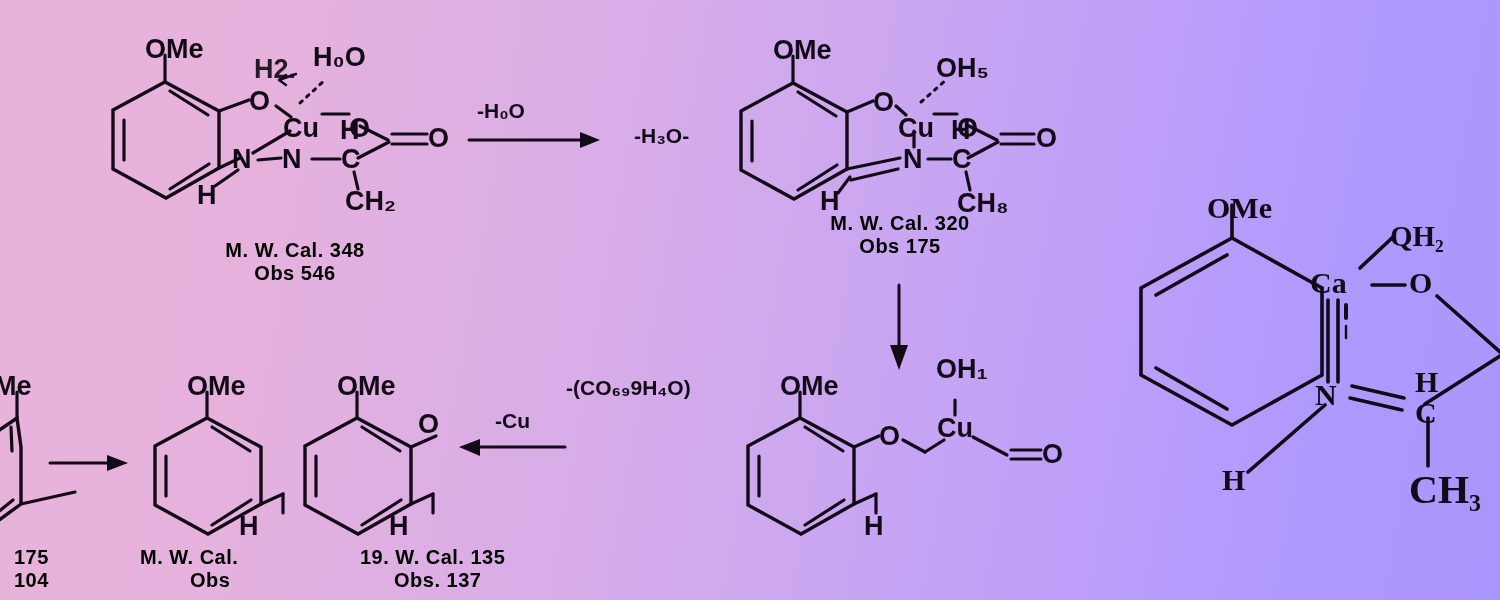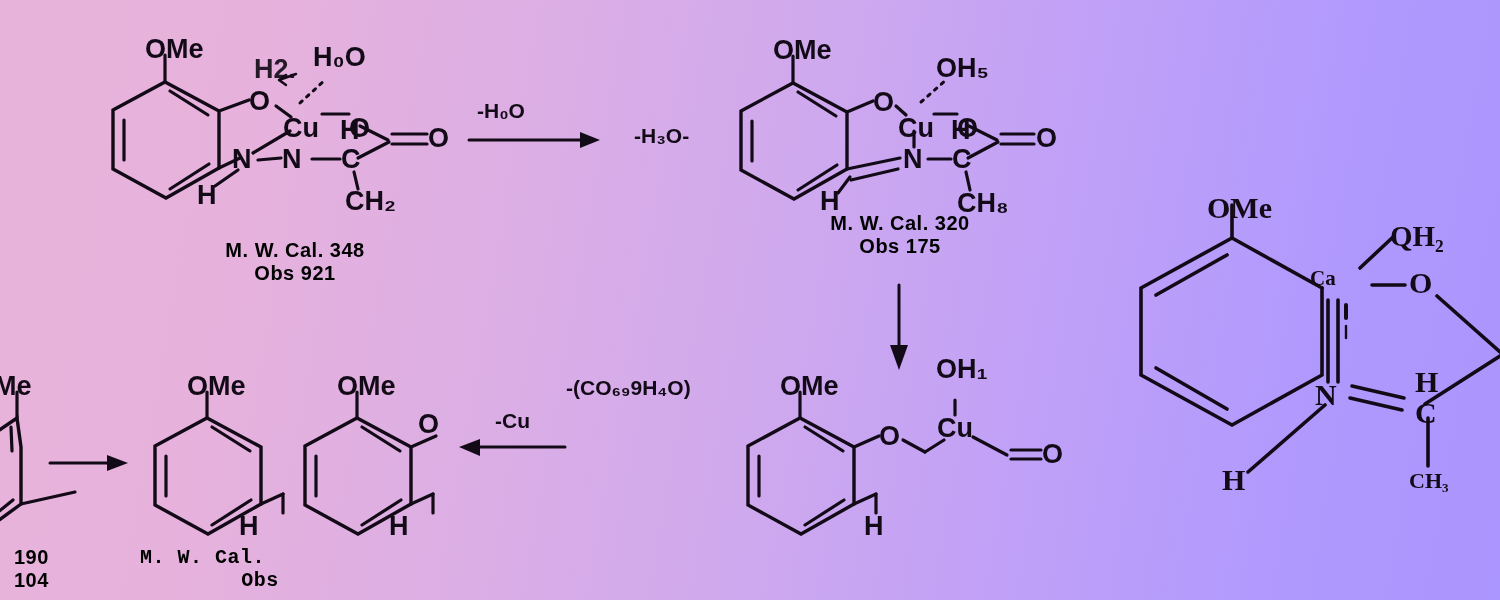--- a/index.html
+++ b/index.html
@@ -213,21 +213,21 @@
   <div class="lbl sans atom" style="left:349px;top:115px;">O</div>
   <div class="lbl sans atom" style="left:428px;top:125px;">O</div>
   <div class="lbl sans atom" style="left:232px;top:146px;">N</div>
   <div class="lbl sans atom" style="left:282px;top:146px;">N</div>
   <div class="lbl sans atom" style="left:340px;top:117px;">H</div>
   <div class="lbl sans atom" style="left:341px;top:146px;">C</div>
   <div class="lbl sans atom" style="left:345px;top:188px;">CH₂</div>
   <div class="lbl sans atom" style="left:197px;top:182px;">H</div>
   <div class="stack mw" style="left:185px;top:227px;width:220px;margin-top:12px;">
     <div>M. W. Cal. 348</div>
-    <div>Obs 921</div>
+    <div>Obs 546</div>
   </div>
 
   <div class="lbl arrlbl" style="left:477px;top:100px;">-H₀O</div>
   <div class="lbl arrlbl" style="left:634px;top:125px;">-H₃O-</div>
 
   <div class="lbl sans atom" style="left:773px;top:37px;">OMe</div>
   <div class="lbl sans atom" style="left:873px;top:89px;">O</div>
   <div class="lbl sans atom" style="left:898px;top:115px;">Cu</div>
   <div class="lbl sans atom" style="left:936px;top:55px;">OH₅</div>
   <div class="lbl sans atom" style="left:957px;top:115px;">O</div>
@@ -245,40 +245,44 @@
   <div class="lbl sans atom" style="left:780px;top:373px;">OMe</div>
   <div class="lbl sans atom" style="left:879px;top:423px;">O</div>
   <div class="lbl sans atom" style="left:937px;top:415px;">Cu</div>
   <div class="lbl sans atom" style="left:936px;top:356px;text-align:right;">OH₁</div>
   <div class="lbl sans atom" style="left:1042px;top:441px;">O</div>
   <div class="lbl sans atom" style="left:864px;top:513px;">H</div>
 
   <div class="lbl sans atom" style="left:337px;top:373px;">OMe</div>
   <div class="lbl sans atom" style="left:418px;top:411px;">O</div>
   <div class="lbl sans atom" style="left:389px;top:513px;">H</div>
+  <div class="stack mw" style="left:360px;top:546px;width:245px;text-align:left;">
+    <div>19. W. Cal. 135</div>
+    <div style="padding-left:34px;">Obs. 137</div>
+  </div>
 
   <div class="lbl sans atom" style="left:187px;top:373px;">OMe</div>
   <div class="lbl sans atom" style="left:239px;top:513px;">H</div>
-  <div class="stack mw" style="left:140px;top:546px;width:190px;text-align:left;font-family:Liberation Mono, monospace;">
+  <div class="stack mw" style="left:140px;top:546px;width:190px;text-align:left;">
     <div>M. W. Cal.</div>
-    <div style="padding-left:50px;text-align:center;">Obs</div>
+    <div style="padding-left:50px;">Obs</div>
   </div>
 
   <div class="lbl sans atom" style="left:-6px;top:373px;">Me</div>
   <div class="stack mw" style="left:14px;top:546px;width:90px;text-align:left;">
-    <div>190</div>
+    <div>175</div>
     <div>104</div>
   </div>
 
   <div class="lbl arrlbl" style="left:495px;top:410px;">-Cu</div>
   <div class="lbl arrlbl" style="left:566px;top:377px;">-(CO₆₉9H₄O)</div>
 
   <div class="lbl serif atom" style="left:1207px;top:193px;font-size:30px;">OMe</div>
   <div class="lbl serif atom" style="left:1390px;top:222px;font-size:29px;">QH₂</div>
-  <div class="lbl serif atom" style="left:1310px;top:268px;font-size:21px;">Ca</div>
+  <div class="lbl serif atom" style="left:1310px;top:268px;font-size:30px;">Ca</div>
   <div class="lbl serif atom" style="left:1409px;top:268px;font-size:30px;">O</div>
   <div class="lbl serif atom" style="left:1315px;top:380px;font-size:30px;">N</div>
   <div class="lbl serif atom" style="left:1222px;top:465px;font-size:30px;">H</div>
   <div class="lbl serif atom" style="left:1415px;top:367px;font-size:30px;">H</div>
   <div class="lbl serif atom" style="left:1415px;top:398px;font-size:30px;">C</div>
-  <div class="lbl serif atom" style="left:1409px;top:470px;font-size:22px;">CH₃</div>
+  <div class="lbl serif atom" style="left:1409px;top:470px;font-size:40px;">CH₃</div>
 
 </div>
 
 </body></html>

